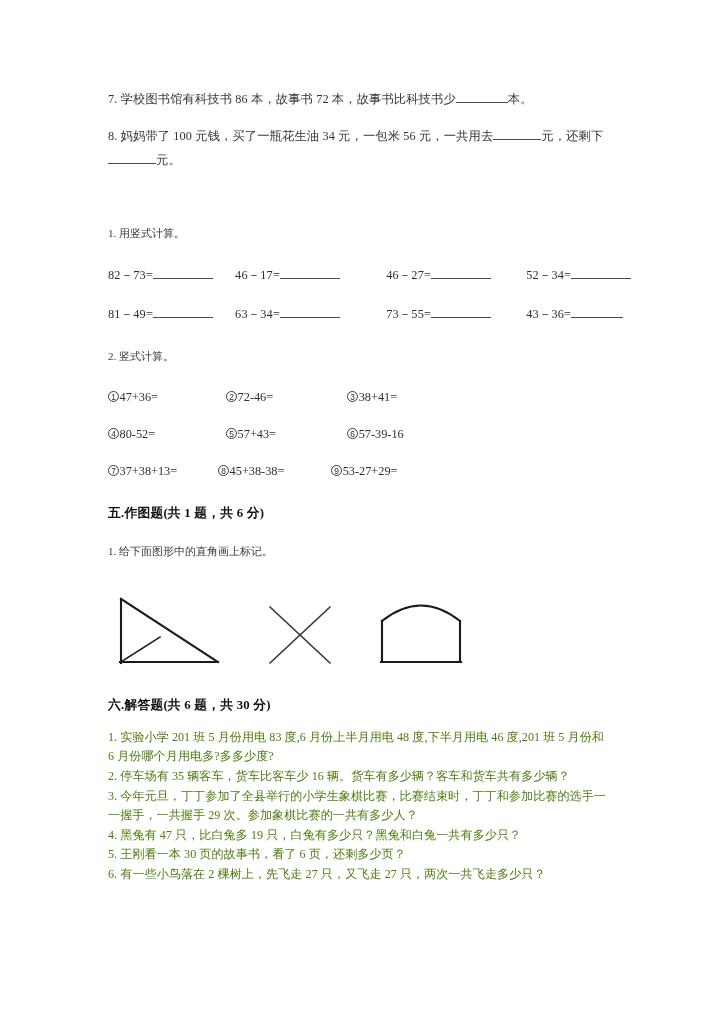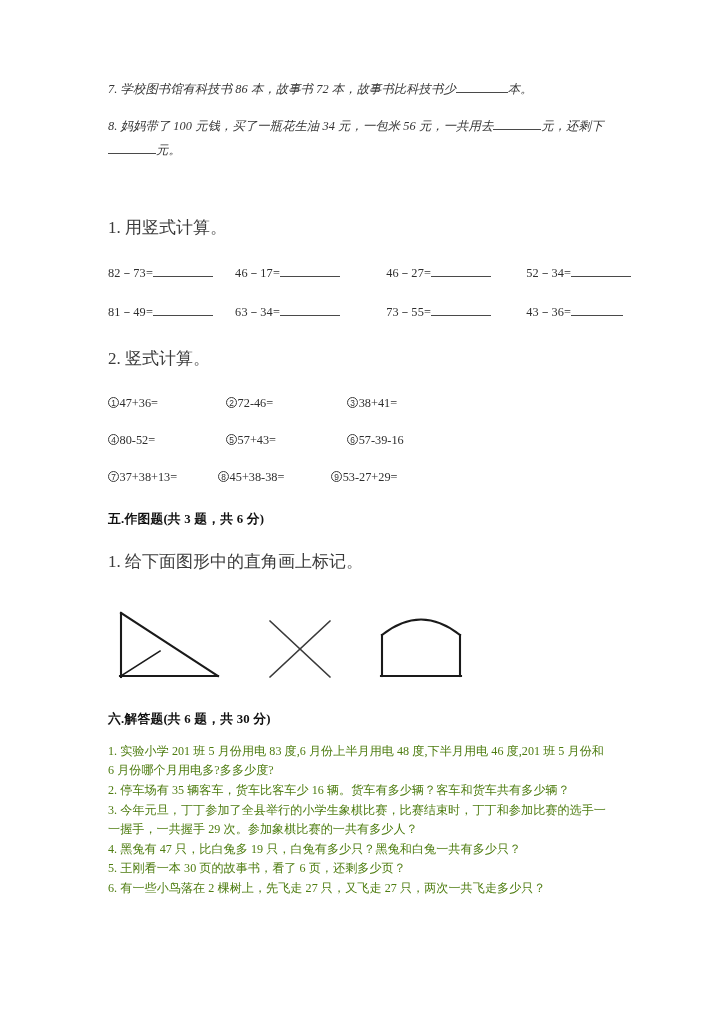--- a/index.html
+++ b/index.html
@@ -27,23 +27,22 @@
     left: 108px;
     top: 78px;
     width: 504px;
   }
 
   
   .q-line {
     font-size: 12.3px;
     line-height: 1.95;
     color: #353535;
-    margin: 0 0 13px 0;
+    margin: 10px 0 13px 0;
     letter-spacing: 0.1px;
-    font-style: italic;
   }
 
   .fill {
     display: inline-block;
     border-bottom: 1px solid #4a4a4a;
     vertical-align: baseline;
   }
   .fill.w48 { width: 48px; }
   .fill.w52 { width: 52px; }
   .fill.w60 { width: 60px; }
@@ -52,21 +51,21 @@
   .sec-head {
     font-size: 12.8px;
     font-weight: bold;
     color: #111111;
     margin: 0;
     letter-spacing: 0.2px;
   }
 
   
   .sub-item {
-    font-size: 17px;
+    font-size: 11px;
     color: #3a3a3a;
     margin: 0;
   }
 
   
   .calc-row {
     display: block;
     font-size: 12.3px;
     color: #2e2e2e;
     white-space: nowrap;
@@ -183,21 +182,21 @@
     <div class="spacer-22"></div>
 
     <div class="vert-row">
       <span class="vert-cell" style="width:107px"><span class="circ">7</span><span>37+38+13=</span></span>
       <span class="vert-cell" style="width:110px"><span class="circ">8</span><span>45+38-38=</span></span>
       <span class="vert-cell"><span class="circ">9</span><span>53-27+29=</span></span>
     </div>
 
     <div class="spacer-26"></div>
 
-    <p class="sec-head">五.作图题(共 3 题，共 6 分)</p>
+    <p class="sec-head">五.作图题(共 1 题，共 6 分)</p>
 
     <div class="spacer-22"></div>
 
     <p class="sub-item">1. 给下面图形中的直角画上标记。</p>
 
     <div class="spacer-30"></div>
 
     <div class="figures">
       <svg width="504" height="92" viewBox="0 0 504 92">
 

